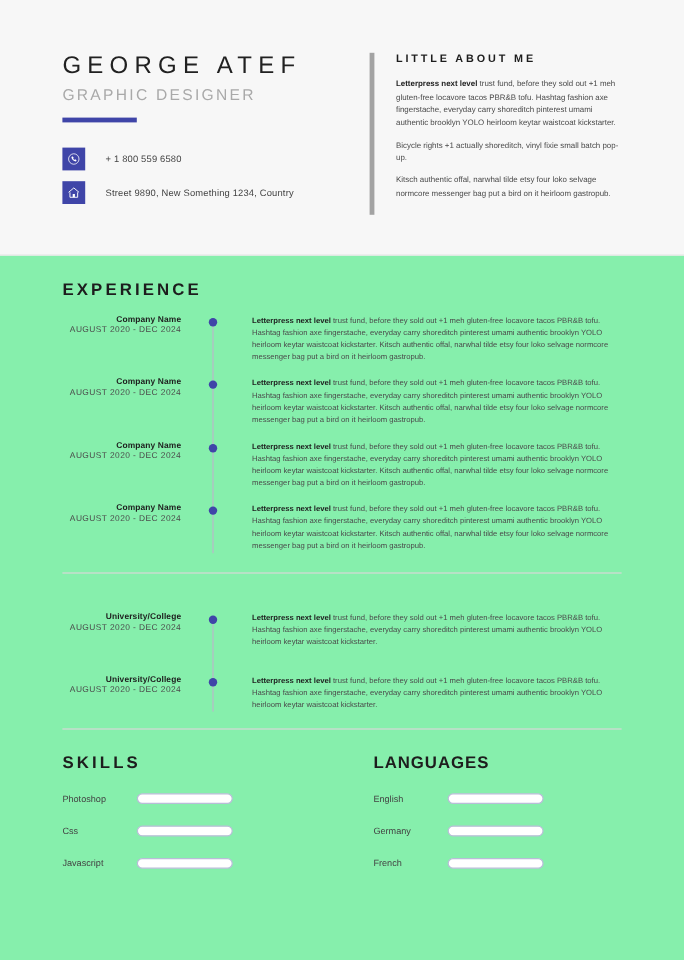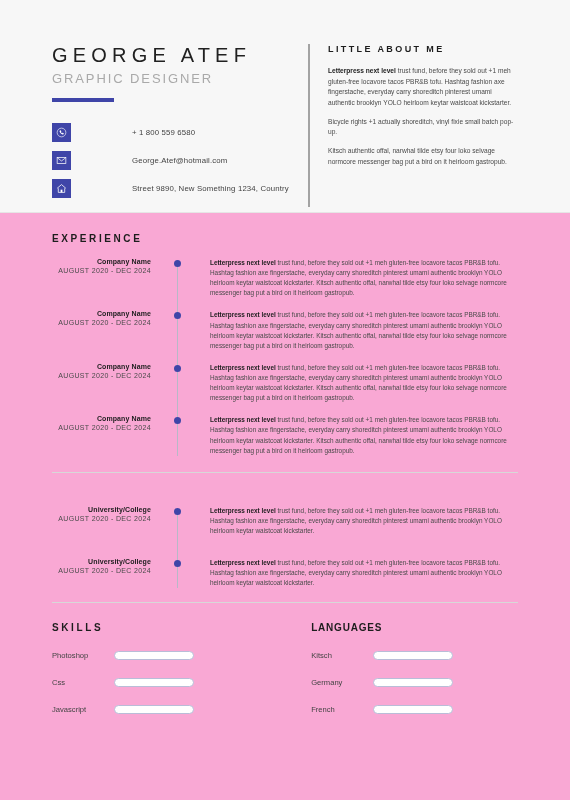--- a/index.html
+++ b/index.html
@@ -11,21 +11,21 @@
     height: 800px;
     background: #ffffff;
     font-family: "Liberation Sans", sans-serif;
     color: #3c3c3c;
     overflow: hidden;
   }
   .page {
     position: relative;
     width: 570px;
     height: 800px;
-    background: #f9a8d4;
+    background: #86efac;
   }
 
   
   .header-band {
     position: relative;
     background: #f7f7f7;
     height: 213px;
     border-bottom: 1px solid #e6e6e6;
     box-sizing: border-box;
   }
@@ -58,21 +58,20 @@
     height: 4px;
     background: #3f45a8;
   }
   .contact-list {
     margin-top: 21px;
   }
   .contact-row {
     display: flex;
     align-items: center;
     margin-bottom: 9px;
-    gap: 44px;
   }
   .contact-icon {
     width: 19px;
     height: 19px;
     background: #3f45a8;
     flex: 0 0 19px;
     display: flex;
     align-items: center;
     justify-content: center;
   }
@@ -81,21 +80,21 @@
     margin-left: 17px;
     font-size: 7.8px;
     color: #434343;
     letter-spacing: 0.15px;
   }
 
   
   .about {
     flex: 1;
     padding-left: 18px;
-    border-left: 2px solid #a3a3a3;
+    border-left: 4px solid #a3a3a3;
     margin-left: 8px;
   }
   .about-title {
     font-size: 9px;
     font-weight: bold;
     letter-spacing: 2.4px;
     color: #1d1d1d;
     margin-bottom: 12px;
   }
   .about-p {
@@ -109,21 +108,21 @@
   
   .section {
     padding: 0 52px;
   }
   .divider {
     height: 1px;
     background: #d8d8d8;
     margin: 0 52px;
   }
   .section-title {
-    font-size: 10px;
+    font-size: 14px;
     font-weight: bold;
     letter-spacing: 2.6px;
     color: #1d1d1d;
   }
 
   
   .timeline {
     position: relative;
   }
   .timeline-line {
@@ -234,29 +233,20 @@
           <div class="contact-row">
             <span class="contact-icon">
               <svg width="11" height="11" viewBox="0 0 24 24">
                 <circle cx="12" cy="12" r="9.5" fill="none" stroke="#ffffff" stroke-width="1.4"></circle>
                 <path d="M9 7.6c.5-.5 1.2-.4 1.6.2l.9 1.4c.3.5.2 1-.2 1.3l-.6.5c.5 1.2 1.4 2.1 2.6 2.6l.5-.6c.3-.4.8-.5 1.3-.2l1.4.9c.6.4.7 1.1.2 1.6l-.6.6c-.5.5-1.2.6-1.9.4-1.5-.5-2.9-1.3-4-2.4-1.1-1.1-1.9-2.5-2.4-4-.2-.7-.1-1.4.4-1.9z" fill="#ffffff"></path>
               </svg>
             </span>
             <span class="contact-text">+ 1 800 559 6580</span>
           </div>
 
-          <div class="contact-row">
-            <span class="contact-icon">
-              <svg width="11" height="11" viewBox="0 0 24 24">
-                <rect x="2.5" y="5.5" width="19" height="13" fill="none" stroke="#ffffff" stroke-width="1.6"></rect>
-                <path d="M3.5 6.5 12 13l8.5-6.5" fill="none" stroke="#ffffff" stroke-width="1.6"></path>
-              </svg>
-            </span>
-            <span class="contact-text">George.Atef@hotmail.com</span>
-          </div>
 
           <div class="contact-row">
             <span class="contact-icon">
               <svg width="11" height="11" viewBox="0 0 24 24">
                 <path d="M2.5 11.5 12 3.5l9.5 8" fill="none" stroke="#ffffff" stroke-width="1.7"></path>
                 <path d="M5 11.5v9h14v-9" fill="none" stroke="#ffffff" stroke-width="1.7"></path>
                 <rect x="10" y="14.5" width="4" height="6" fill="#ffffff"></rect>
               </svg>
             </span>
             <span class="contact-text">Street 9890, New Something 1234, Country</span>
@@ -405,21 +395,21 @@
         <span class="bar-track">
           <span class="bar-fill" style="width:30%"></span>
         </span>
       </div>
     </div>
 
     <div class="bars-col right">
       <div class="section-title" style="letter-spacing:0.8px;">LANGUAGES</div>
 
       <div class="bar-item">
-        <span class="bar-label">Kitsch</span>
+        <span class="bar-label">English</span>
         <span class="bar-track">
           <span class="bar-fill full" style="width:100%"></span>
         </span>
       </div>
 
       <div class="bar-item">
         <span class="bar-label">Germany</span>
         <span class="bar-track">
           <span class="bar-fill" style="width:70%"></span>
         </span>

